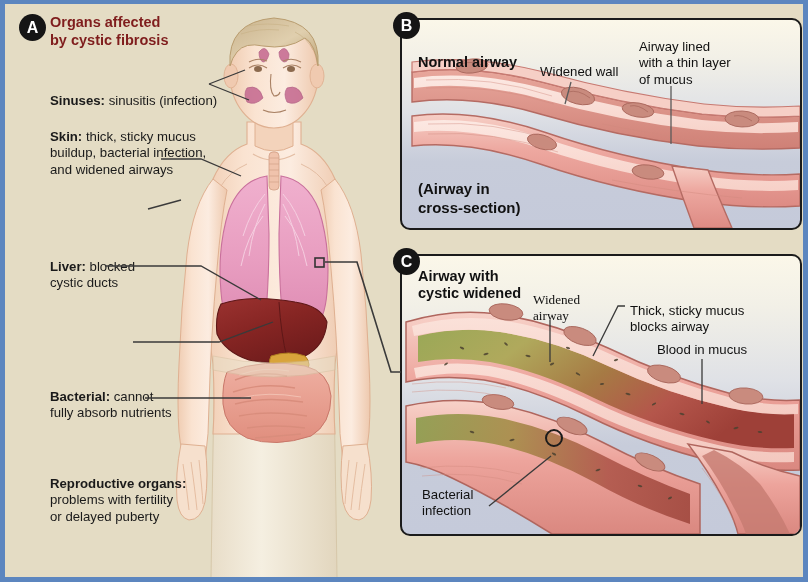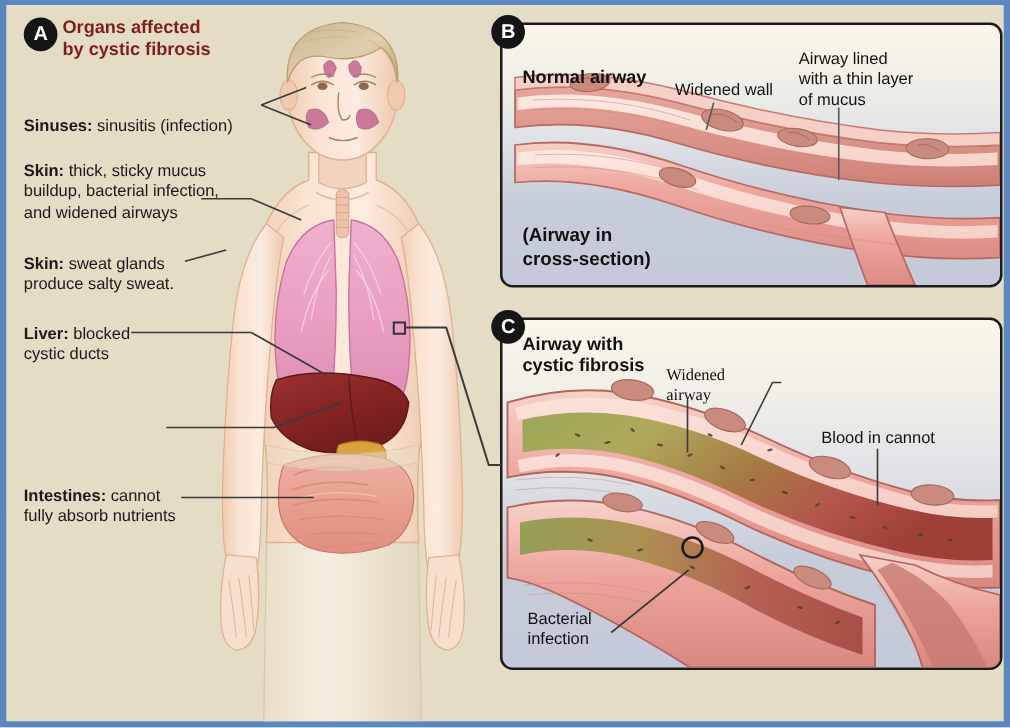--- a/index.html
+++ b/index.html
@@ -25,21 +25,21 @@
   .panel-title{
     position:absolute;font-weight:bold;font-size:14.5px;color:#111;
     line-height:1.16;z-index:22;white-space:pre-line;
   }
   
   #panelA{position:absolute;left:0;top:0;width:390px;height:574px;}
   #titleA{position:absolute;left:45px;top:10px;font-weight:bold;font-size:14.5px;
           color:#7f1d1d;line-height:1.22;white-space:pre-line;}
   .alabel{
     position:absolute;font-size:13.2px;color:#1a1a1a;line-height:1.26;
-    z-index:25;white-space:pre-line;
+    z-index:25;white-space:pre-line;margin-left:31px;
   }
   .alabel b{font-weight:bold;}
   
   #person{position:absolute;left:150px;top:0px;width:240px;height:574px;z-index:10;}
   
   .panel{
     position:absolute;border:2px solid #1b1b1b;border-radius:10px;
     overflow:hidden;z-index:15;
     background:linear-gradient(180deg,#fbf7e9 0%,#f2f0e7 18%,#dfe1e6 45%,#c7ccda 68%,#c5cada 100%);
   }
@@ -204,36 +204,37 @@
     <div class="alabel" style="left:14px;top:72px;">
       <b>Sinuses:</b><span> sinusitis (infection)</span>
     </div>
 
     <div class="alabel" style="left:14px;top:108px;">
       <b>Skin:</b><span> thick, sticky mucus
 buildup, bacterial infection,
 and widened airways</span>
     </div>
 
-    <div class="alabel" style="left:14px;top:182px;">
-      <b>Skin:</b><span> sweat glands
-produce salty sweat.</span>
-    </div>
 
     <div class="alabel" style="left:14px;top:238px;">
       <b>Liver:</b><span> blocked
 cystic ducts</span>
     </div>
 
 
     <div class="alabel" style="left:14px;top:368px;">
-      <b>Intestines:</b><span> cannot
+      <b>Bacterial:</b><span> cannot
 fully absorb nutrients</span>
     </div>
 
+    <div class="alabel" style="left:14px;top:455px;">
+      <b>Reproductive organs:</b><span>
+problems with fertility
+or delayed puberty</span>
+    </div>
   </div>
 
   <div class="panel" id="panelB">
     <svg viewBox="0 0 398 208" style="position:absolute;left:0;top:0;width:398px;height:208px;">
       <defs>
         <linearGradient id="bWall" x1="0" y1="0" x2="0" y2="1">
           <stop offset="0%" stop-color="#f6cfc6"></stop>
           <stop offset="40%" stop-color="#eda79f"></stop>
           <stop offset="100%" stop-color="#dd8b84"></stop>
         </linearGradient>
@@ -389,28 +390,30 @@
           <path d="M10 136 Q60 130 106 142"></path>
         <path d="M18 212 Q70 206 118 218"></path>
           <path d="M20 220 Q72 214 120 228"></path>
         <path d="M300 212 Q320 238 332 266"></path>
       </g>
 
       <circle cx="152" cy="182" r="8" fill="none" stroke="#1b1b1b" stroke-width="2"></circle>
     </svg>
 
     <div class="panel-title" style="left:16px;top:12px;">Airway with
-cystic fibrosis</div>
+cystic widened</div>
   </div>
 
   <div class="badge" style="left:388px;top:244px;">C</div>
 
   <div class="clabel" style="left:528px;top:288px;font-family:Liberation Serif, serif;">Widened
 airway</div>
-  <div class="clabel" style="left:652px;top:338px;">Blood in cannot</div>
+  <div class="clabel" style="left:625px;top:299px;">Thick, sticky mucus
+blocks airway</div>
+  <div class="clabel" style="left:652px;top:338px;">Blood in mucus</div>
   <div class="clabel" style="left:417px;top:483px;">Bacterial
 infection</div>
 
   <svg class="ov" viewBox="0 0 808 582">
     <g stroke="#3a3a3a" stroke-width="1.3" fill="none">
 
       <path d="M204 80 L240 66"></path>
       <path d="M204 80 L244 96"></path>
 
       <path d="M156 155 L196 155 L236 172"></path>

